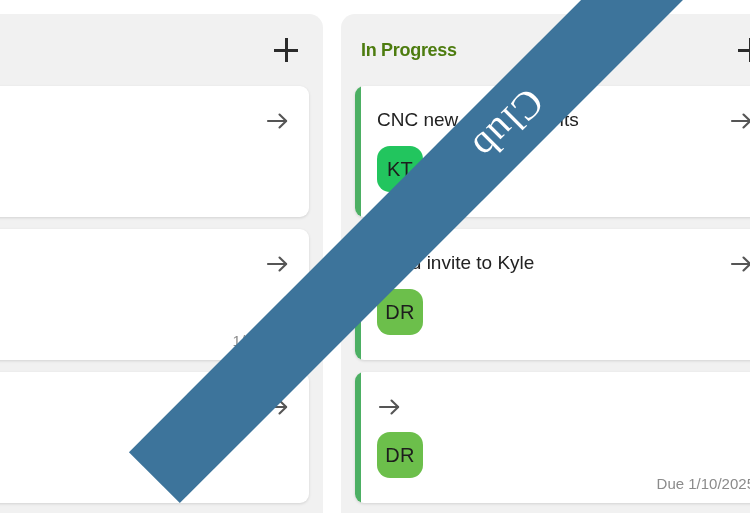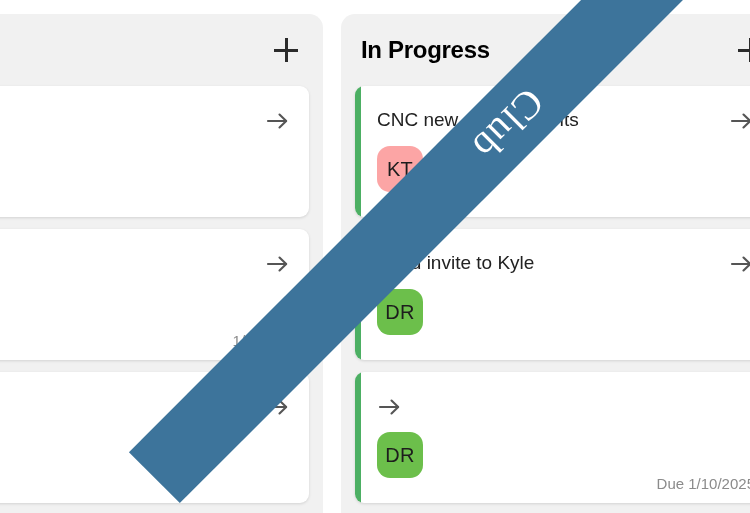--- a/index.html
+++ b/index.html
@@ -40,23 +40,23 @@
   .column-header {
     height: 72px;
     flex: 0 0 72px;
     display: flex;
     align-items: center;
     justify-content: space-between;
     padding: 0 22px 0 20px;
   }
 
   .column-title {
-    font-size: 24px;
+    font-size: 18px;
     font-weight: bold;
-    color: #000000;
+    color: #4d7c0f;
     letter-spacing: -0.3px;
     white-space: nowrap;
   }
 
   .add-btn {
     width: 30px;
     height: 30px;
     position: relative;
     cursor: pointer;
     flex: 0 0 30px;
@@ -224,21 +224,21 @@
           <div class="card-accent"></div>
           <div class="card-top">
             <div class="card-title">CNC new side rail joints</div>
             <div class="arrow-btn">
               <svg width="26" height="24" viewBox="0 0 26 24" fill="none" aria-hidden="true">
                 <path d="M3 12 H21" stroke="#555555" stroke-width="2.1" stroke-linecap="round"></path>
                 <path d="M14.5 5.5 L21.2 12 L14.5 18.5" stroke="#555555" stroke-width="2.1" stroke-linecap="round" stroke-linejoin="round" fill="none"></path>
               </svg>
             </div>
           </div>
-          <div class="avatar" style="background: #fca5a5;">KT</div>
+          <div class="avatar" style="background: #22c55e;">KT</div>
         </div>
         <div class="card">
           <div class="card-accent"></div>
           <div class="card-top">
             <div class="card-title">Send invite to Kyle</div>
             <div class="arrow-btn">
               <svg width="26" height="24" viewBox="0 0 26 24" fill="none" aria-hidden="true">
                 <path d="M3 12 H21" stroke="#555555" stroke-width="2.1" stroke-linecap="round"></path>
                 <path d="M14.5 5.5 L21.2 12 L14.5 18.5" stroke="#555555" stroke-width="2.1" stroke-linecap="round" stroke-linejoin="round" fill="none"></path>
               </svg>

